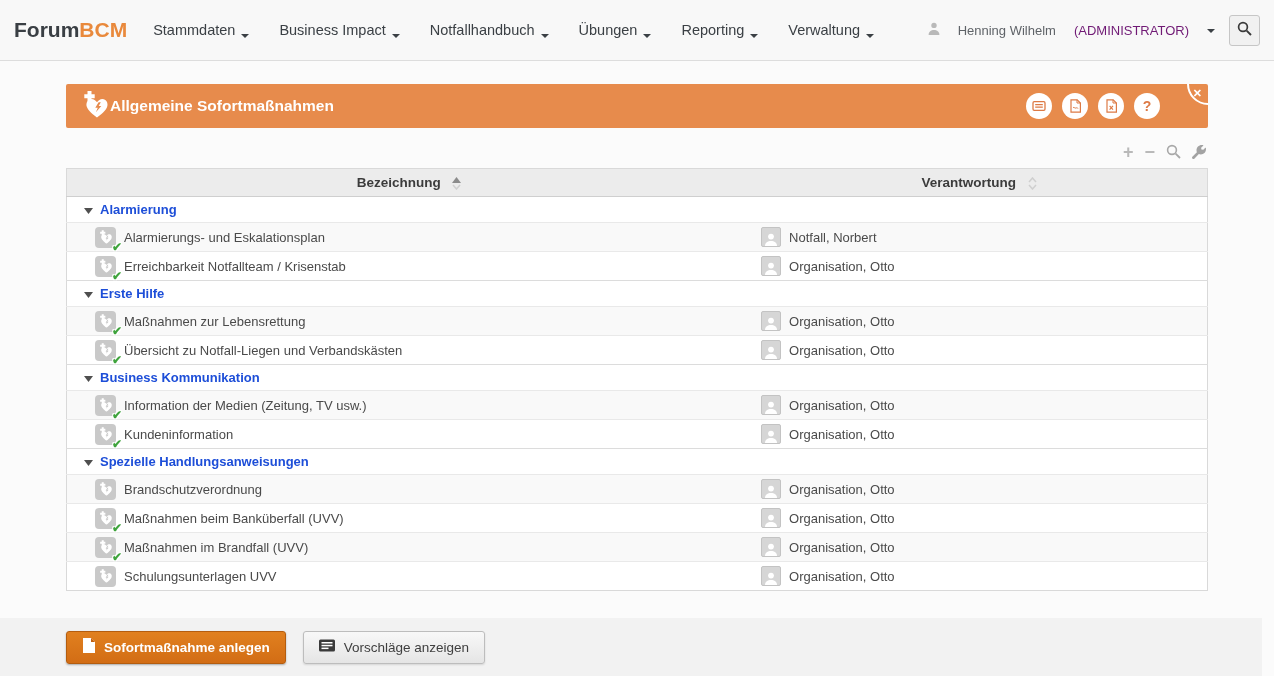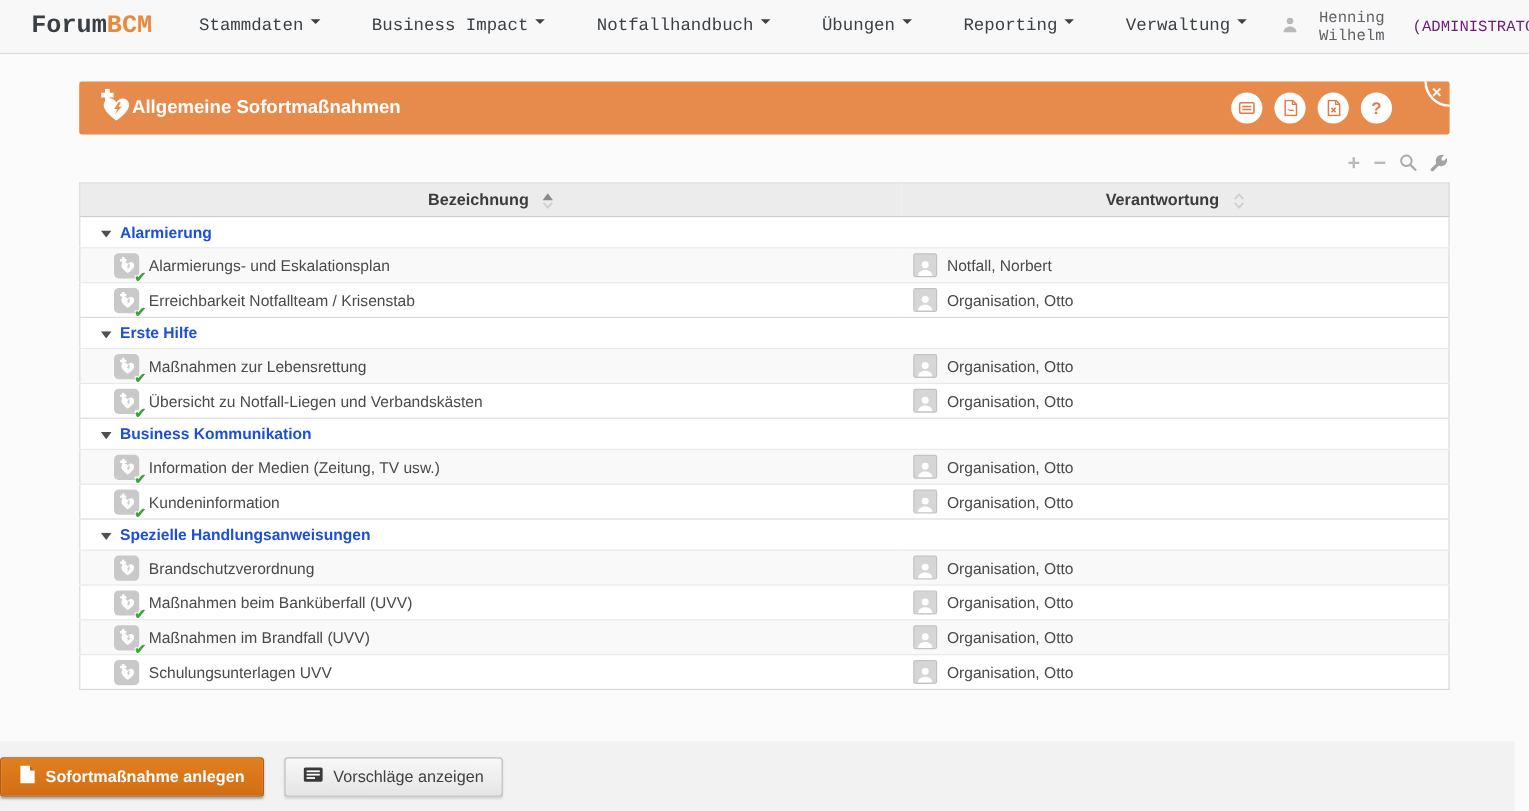--- a/index.html
+++ b/index.html
@@ -4,30 +4,30 @@
 <style>
   * { box-sizing: border-box; }
   html,body { margin:0; padding:0; }
   body {
     width:1274px; height:676px; position:relative; overflow:hidden;
     font-family:"Liberation Sans", sans-serif; background:#fbfbfb; color:#3b4045;
   }
 
   
   .nav {
-    height:45px; background:#f8f8f8; border-bottom:1px solid #ddd;
-    display:flex; align-items:center; padding:0 24px;font-family:Liberation Mono, monospace;
+    height:61px; background:#f8f8f8; border-bottom:1px solid #ddd;
+    display:flex; align-items:center; padding:0 12px;
   }
   .logo { font-size:21px; font-weight:bold; margin:0 26px 0 2px; cursor:pointer; white-space:nowrap; }
   .logo .p1 { color:#3a3f44; }
   .logo .p2 { color:#e9893c; }
   .nav-items { display:flex; align-items:center; }
   .nav-item {
     font-size:14.5px; color:#3b4045; margin-right:30px; cursor:pointer;
-    display:flex; align-items:flex-start; gap:6px; white-space:nowrap;margin-left:13px;
+    display:flex; align-items:flex-end; gap:6px; white-space:nowrap;
   }
   .caret {
     width:0; height:0; border-left:4px solid transparent; border-right:4px solid transparent;
     border-top:4px solid #3b4045; display:inline-block; margin-top:2px;
   }
   .nav-right { margin-left:auto; display:flex; align-items:center; gap:14px; }
   .user { display:flex; align-items:center; gap:18px; font-size:13px; color:#5f6368; cursor:pointer; }
   .user .role { color:#701a75; }
   .search-btn {
     width:31px; height:31px; border:1px solid #c6c6c6; border-radius:3px; background:#f1f1f1;
@@ -89,21 +89,21 @@
     text-shadow:-1px -1px 0 #fff, 1px -1px 0 #fff, -1px 1px 0 #fff, 1px 1px 0 #fff;
   }
   .avatar {
     width:20px; height:20px; background:#d6d6d6; border:1px solid #c3c3c3; border-radius:2px; flex:none;
     display:flex; align-items:flex-end; justify-content:center; overflow:hidden;
   }
 
   
   .footer-band {
     position:absolute; left:0; right:12px; bottom:0; height:58px; background:#f2f2f2;
-    display:flex; align-items:center; 
+    display:flex; align-items:center; padding-left:66px;
   }
   .btn {
     display:inline-flex; align-items:center; gap:9px; height:33px; padding:0 15px;
     font-size:13.5px; border-radius:3px; cursor:pointer; font-family:inherit;
   }
   .btn-primary {
     background:linear-gradient(#e1801f,#d26d15); border:1px solid #b45d0f; color:#fff; font-weight:bold;
     box-shadow:0 1px 2px rgba(0,0,0,.3);
   }
   .btn-secondary {

